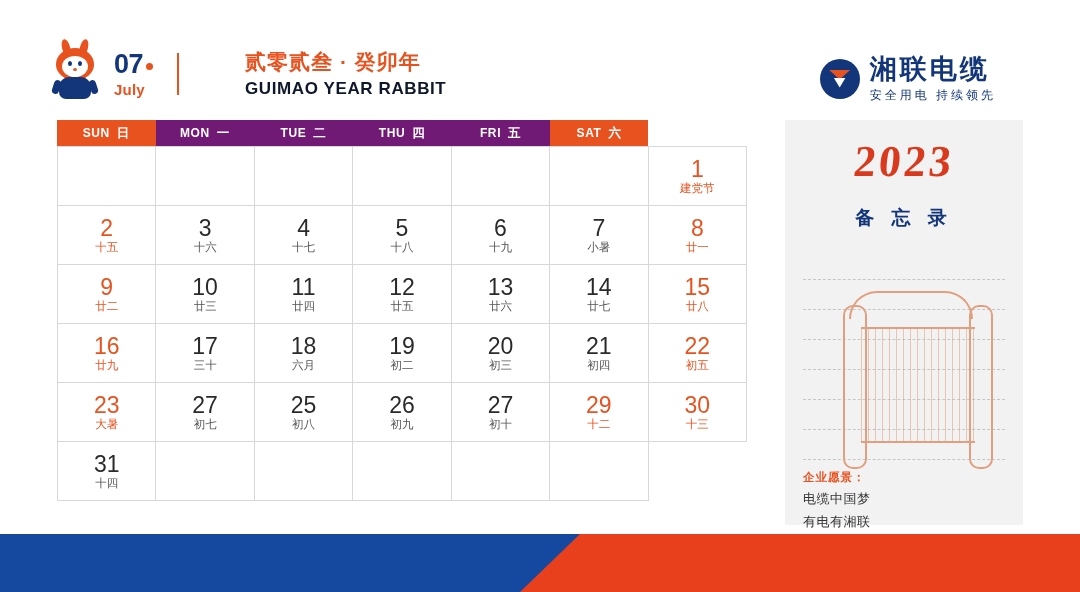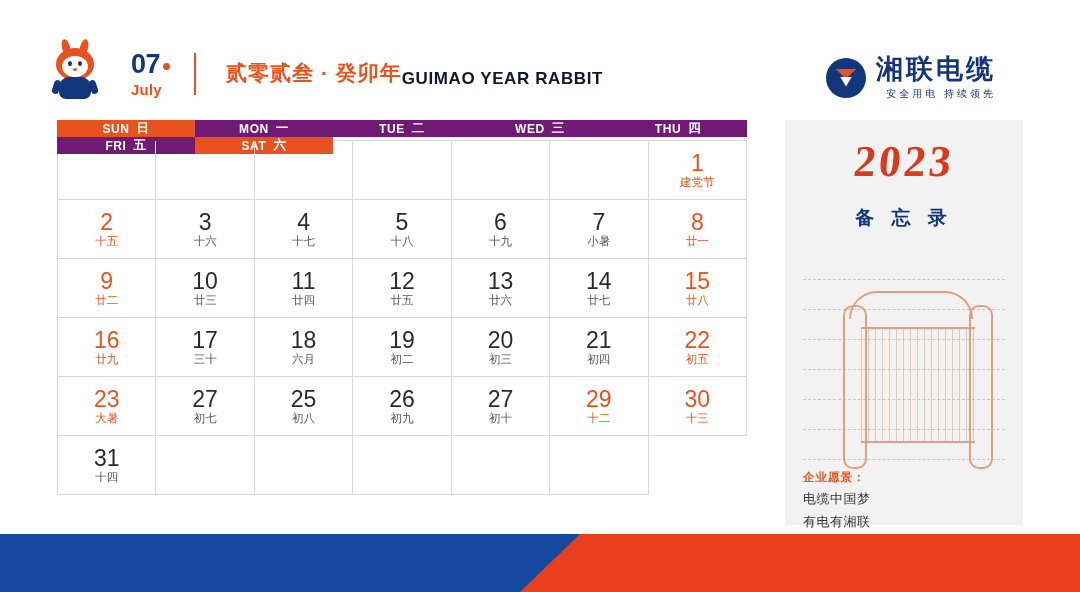--- a/index.html
+++ b/index.html
@@ -87,21 +87,21 @@
     border-radius: 4px;
     background: #13367a;
   }
   .mascot .arm-l { left: 1px; transform: rotate(18deg); }
   .mascot .arm-r { left: 38px; transform: rotate(-18deg); }
 
   .month-block {
     display: flex;
     flex-direction: column;
     line-height: 1;
-    margin-left: 19px;
+    margin-left: 2px;
   }
   .month-num {
     font-size: 27px;
     font-weight: bold;
     color: #13367a;
     letter-spacing: -0.5px;
     position: relative;
   }
   .month-num .dot {
     display: inline-block;
@@ -119,22 +119,23 @@
     letter-spacing: 0.2px;
   }
   .vline {
     width: 2px;
     height: 42px;
     background: #e8521f;
     margin: 0 16px 0 10px;
   }
   .cn-block {
     display: flex;
-    flex-direction: row;
+    flex-direction: column;
     line-height: 1;
+    margin-left: 36px;
   }
   .cn-title {
     font-size: 21px;
     font-weight: bold;
     color: #e8521f;
     letter-spacing: 1px;
   }
   .cn-sub {
     font-size: 17px;
     font-weight: bold;
@@ -179,38 +180,37 @@
     flex-direction: column;
     line-height: 1;
   }
   .brand-name {
     font-size: 27px;
     font-weight: bold;
     color: #13367a;
     letter-spacing: 3px;
   }
   .brand-slogan {
-    font-size: 10px;
+    font-size: 12px;
     color: #13367a;
     letter-spacing: 3px;
     margin-top: 6px;
-    text-align: right;
   }
 
   
   .calendar {
     position: absolute;
     left: 57px;
     top: 120px;
     width: 690px;
   }
   .weekbar {
     display: grid;
-    grid-template-columns: repeat(5, 1fr);
-    height: 20px;
+    grid-template-columns: repeat(7, 1fr);
+    height: 26px;
   }
   .weekbar div {
     display: flex;
     align-items: center;
     justify-content: center;
     gap: 7px;
     font-size: 12px;
     font-weight: bold;
     color: #ffffff;
     letter-spacing: 0.6px;
@@ -415,24 +415,20 @@
           <span>SUN</span>
           <span class="cn">日</span>
         </div>
         <div class="wk-mid">
           <span>MON</span>
           <span class="cn">一</span>
         </div>
         <div class="wk-mid">
           <span>TUE</span>
           <span class="cn">二</span>
-        </div>
-        <div class="wk-mid">
-          <span>WED</span>
-          <span class="cn">三</span>
         </div>
         <div class="wk-mid">
           <span>THU</span>
           <span class="cn">四</span>
         </div>
         <div class="wk-mid">
           <span>FRI</span>
           <span class="cn">五</span>
         </div>
         <div class="wk-end">

